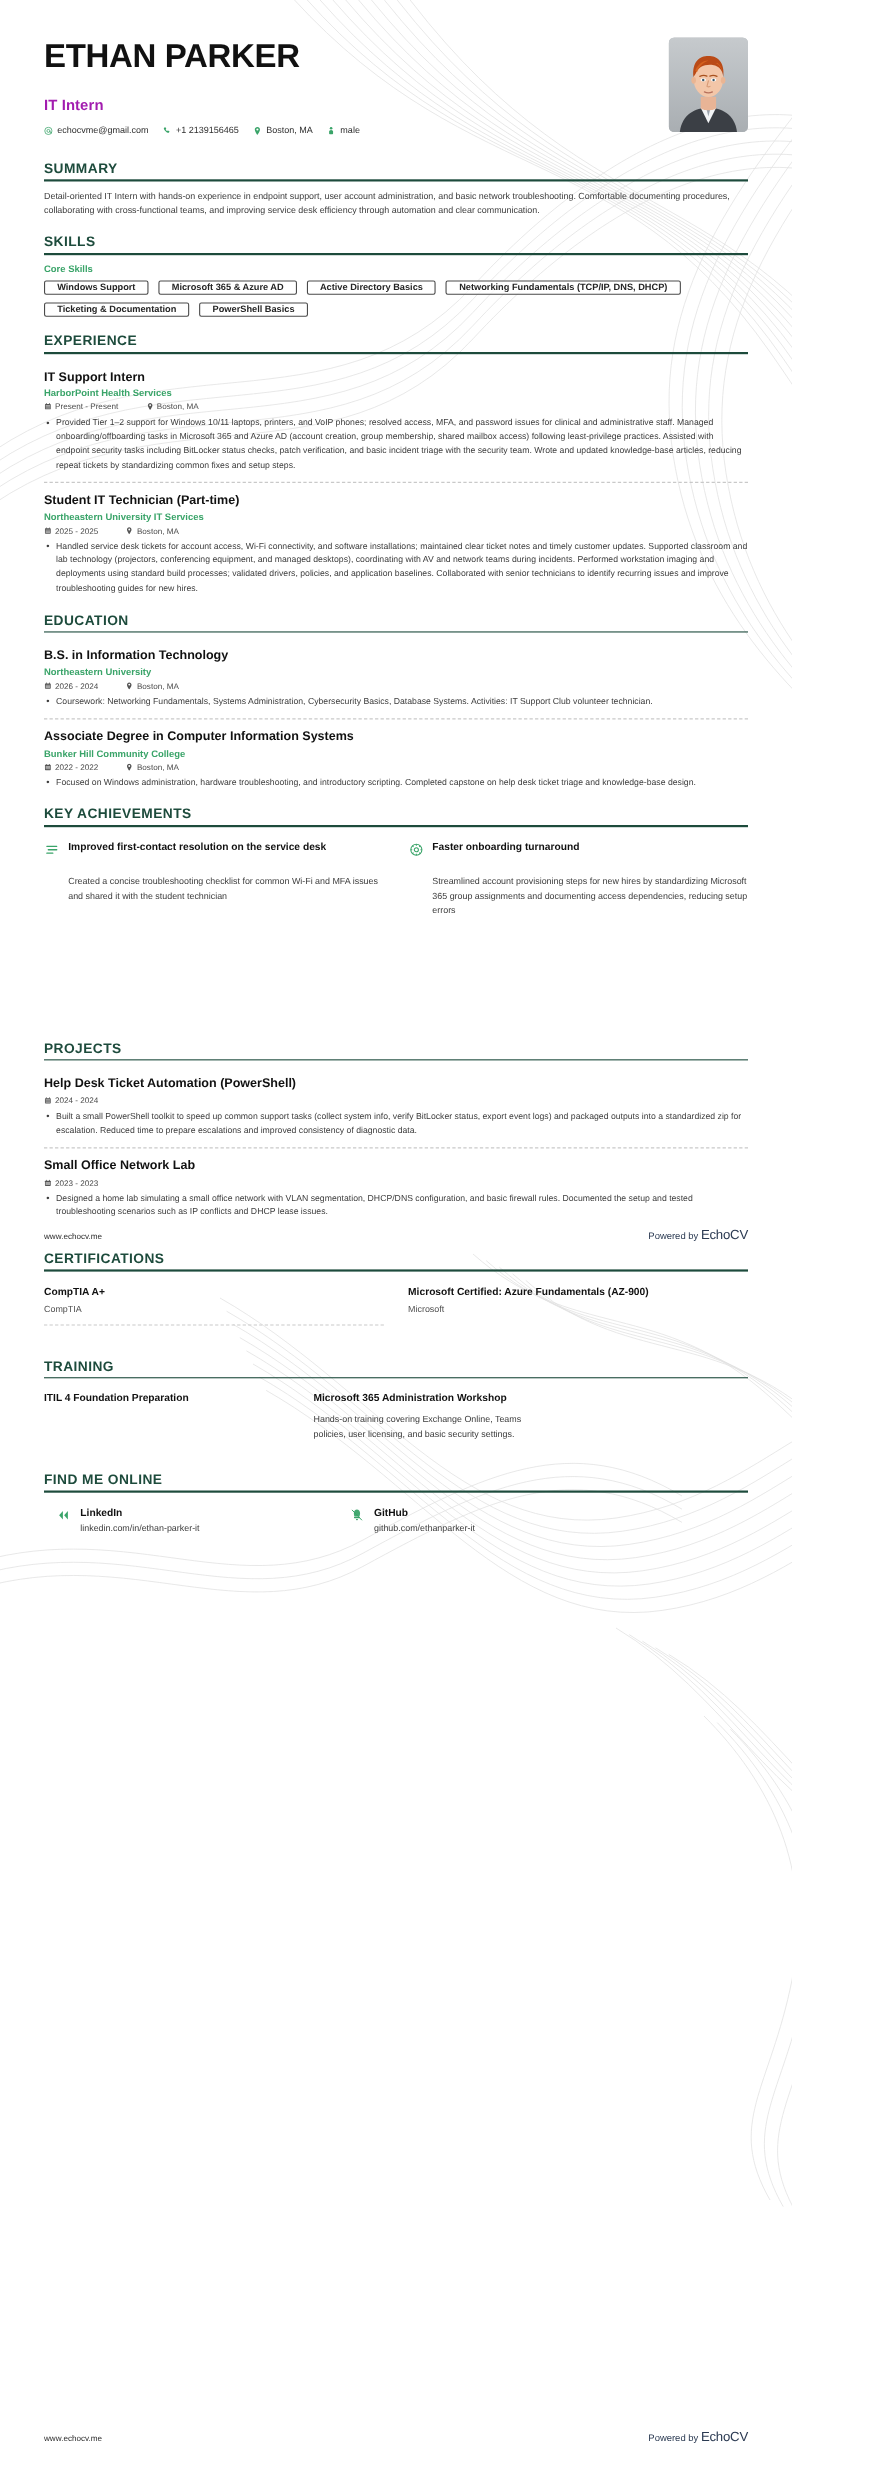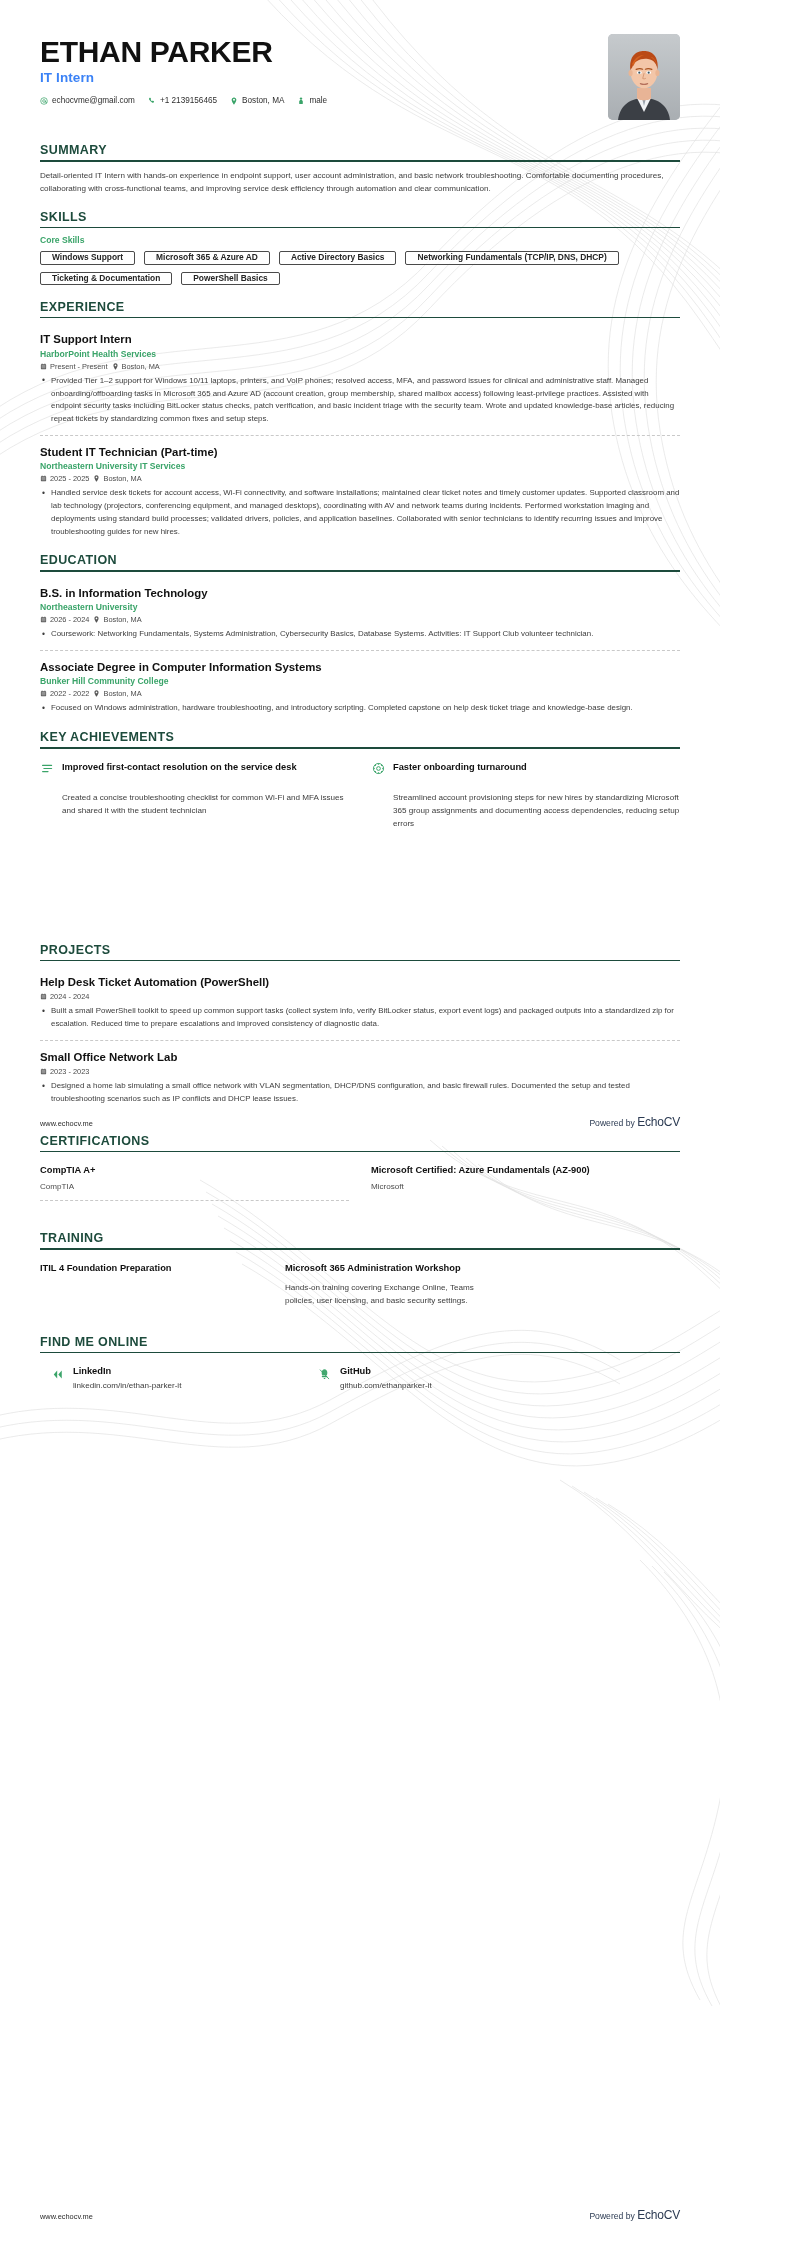--- a/index.html
+++ b/index.html
@@ -41,24 +41,24 @@
   }
   .header-left { flex: 1 1 auto; padding-top: 6px; }
   .name {
     font-size: 30px;
     font-weight: 700;
     letter-spacing: -0.3px;
     color: #111111;
     line-height: 1.08;
   }
   .job-title {
-    margin-top: 2px;
+    margin-top: 20px;
     font-size: 13.5px;
     font-weight: 700;
-    color: #3b82f6;
+    color: #a21caf;
     letter-spacing: 0.1px;
   }
   .contact-row {
     margin-top: 11px;
     display: flex;
     flex-wrap: wrap;
     align-items: flex-start;
     gap: 13px;
     font-size: 8.2px;
     color: #2f2f2f;
@@ -148,21 +148,21 @@
   }
   .entry-org {
     font-size: 8.6px;
     font-weight: 700;
     color: #3aa469;
     margin-top: 2px;
   }
   .entry-meta {
     margin-top: 3px;
     display: flex;
-    gap: 4px;
+    gap: 25px;
     font-size: 7.4px;
     color: #4a4a4a;
   }
   .meta-item { display: inline-flex; align-items: center; gap: 3px; }
   .meta-item .ic {
     display: inline-flex;
     width: 7px; height: 7px;
     color: #555;
     flex: 0 0 auto;
   }

